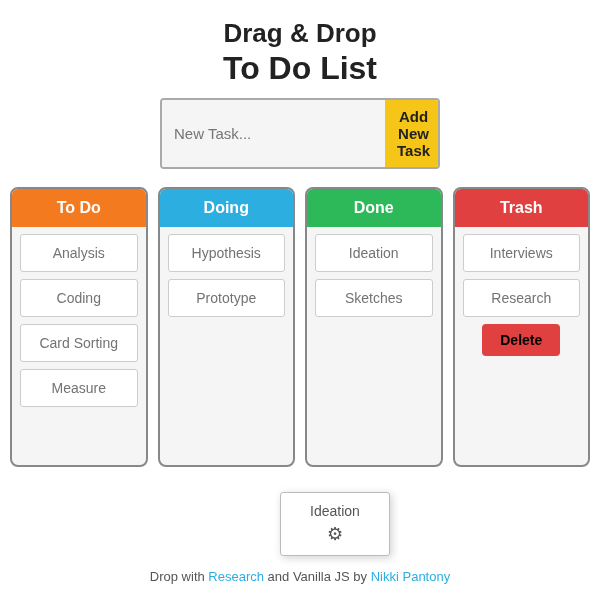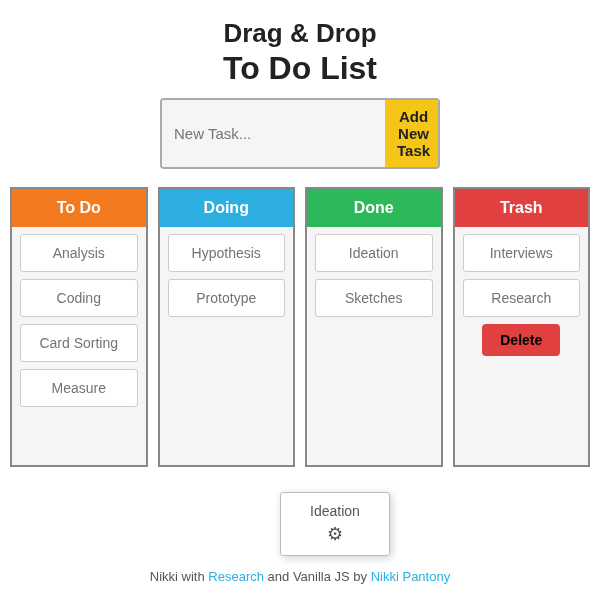--- a/index.html
+++ b/index.html
@@ -60,21 +60,21 @@
     .columns {
       display: flex;
       gap: 10px;
       width: 580px;
       justify-content: center;
     }
     .column {
       width: 146px;
       min-height: 280px;
       border: 2px solid #888;
-      border-radius: 0;
+      border-radius: 8px;
       overflow: hidden;
       background: #f5f5f5;
     }
     .column-header {
       text-align: center;
       padding: 10px 4px;
       font-size: 16px;
       font-weight: bold;
       color: #fff;
     }
@@ -186,14 +186,14 @@
 
   <div class="ghost-card-wrapper">
     <div class="ghost-card">
       <span>Ideation</span>
       <div class="ghost-icon">⚙</div>
     </div>
   </div>
 </div>
 
 <div class="footer">
-  <span>Nikki with </span><a href="#">Research</a><span> and Vanilla JS by </span><a href="#">Nikki Pantony</a>
+  <span>Drop with </span><a href="#">Research</a><span> and Vanilla JS by </span><a href="#">Nikki Pantony</a>
 </div>
 
 </body></html>

